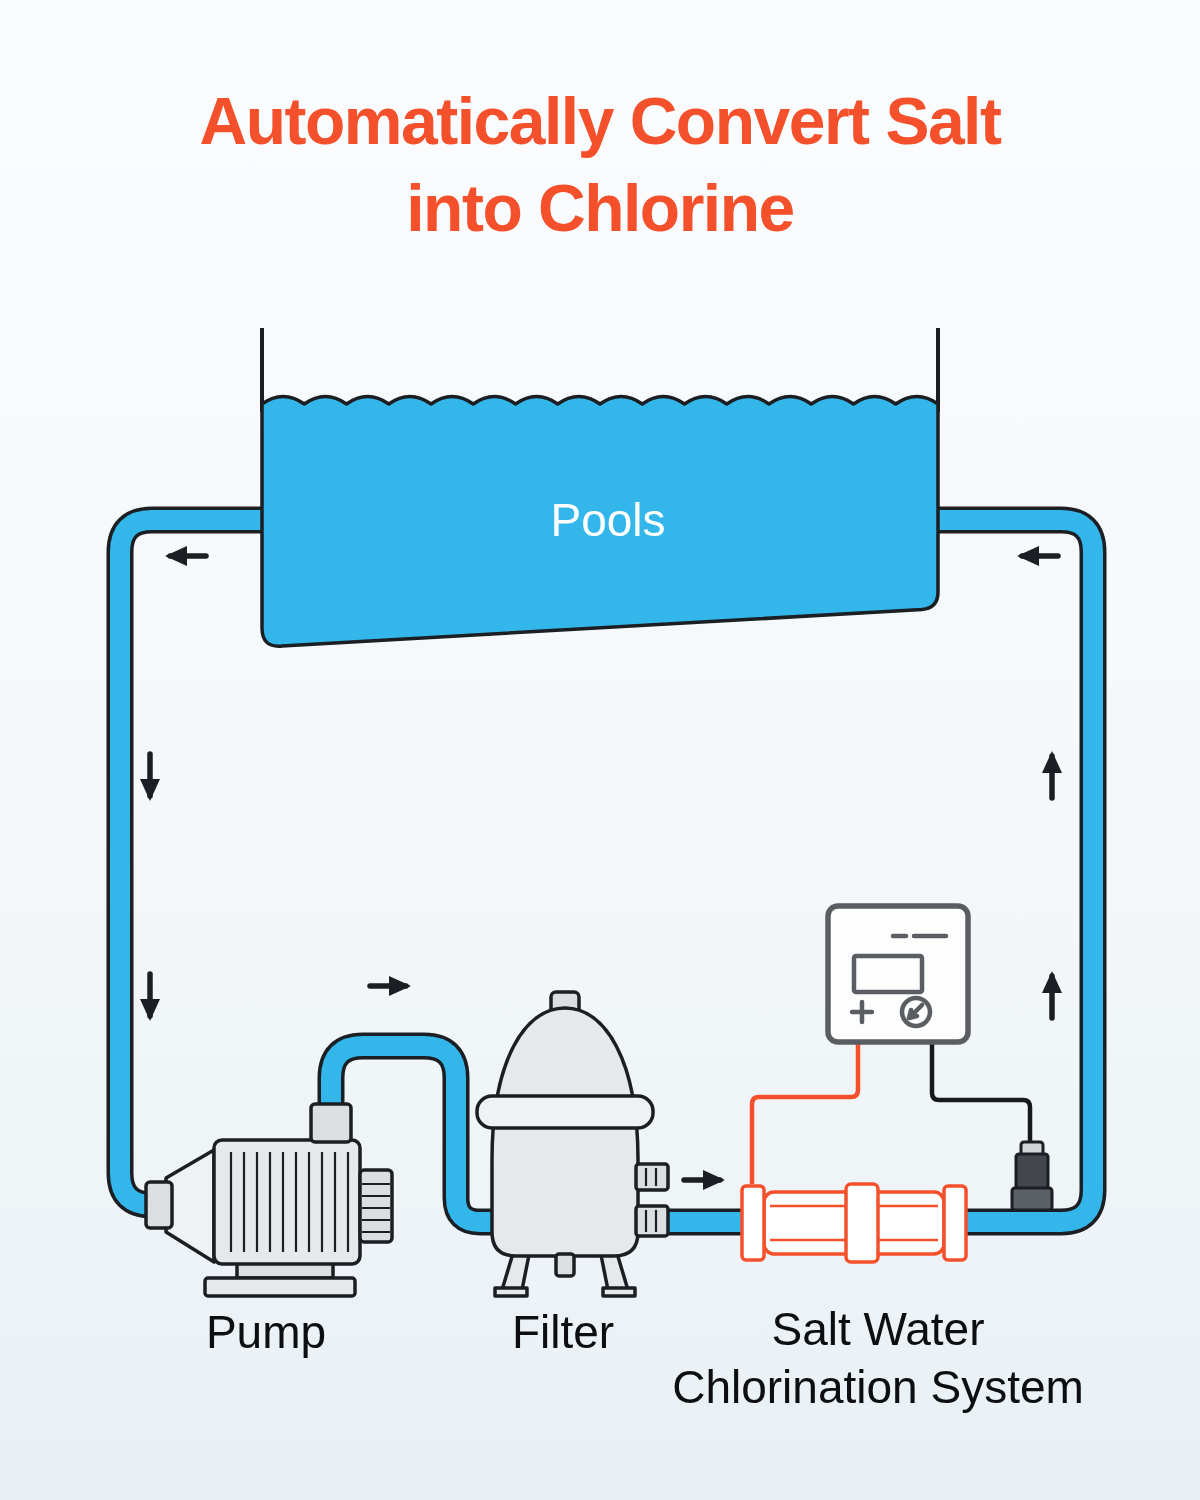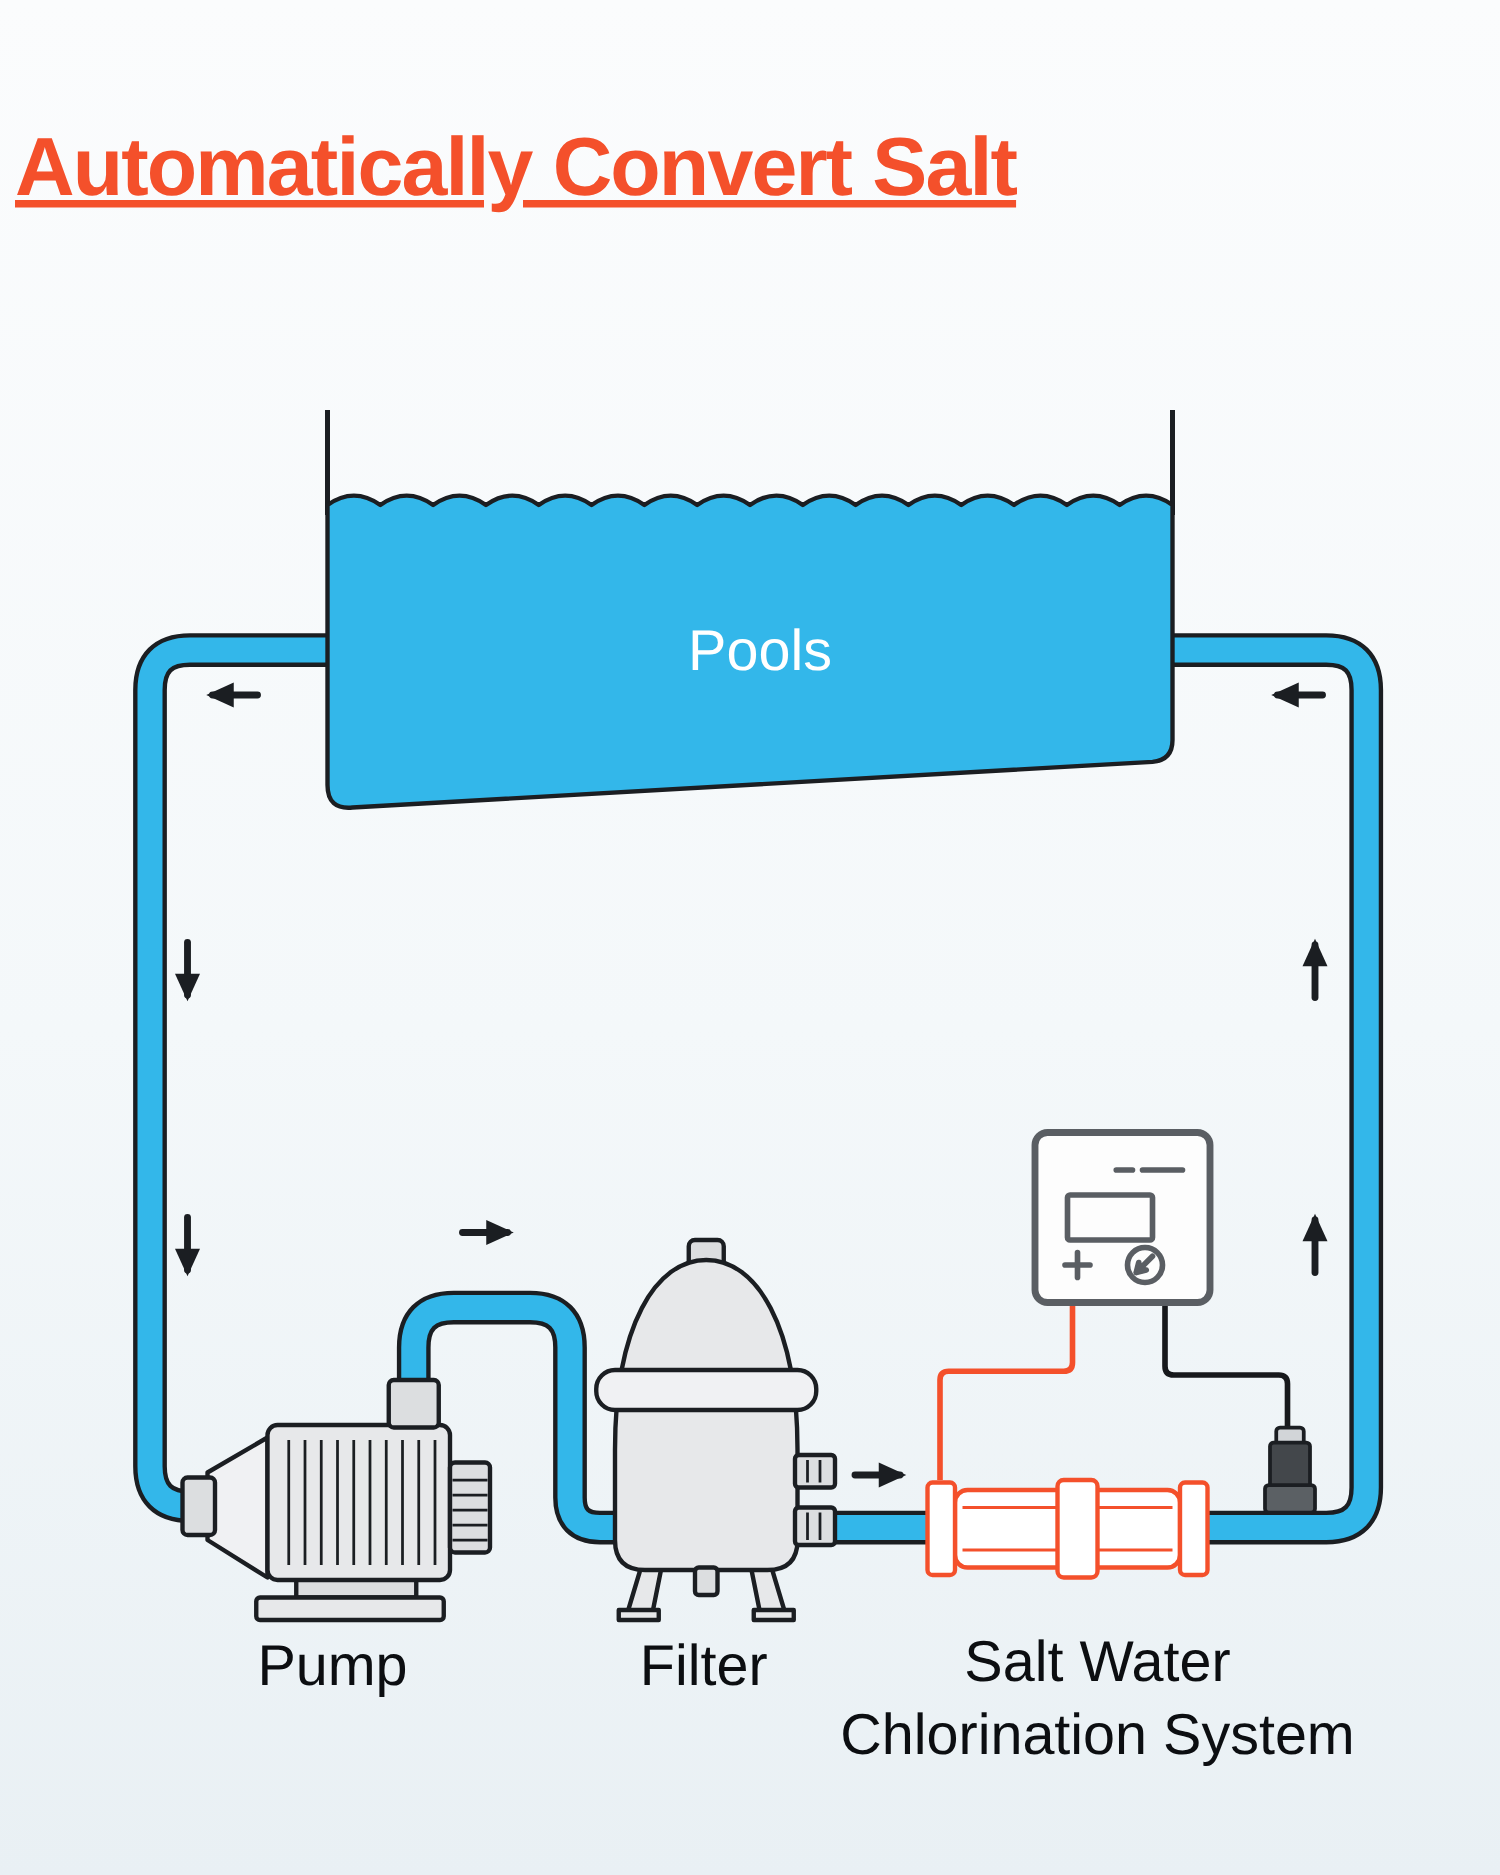--- a/index.html
+++ b/index.html
@@ -5,25 +5,24 @@
   html,body{margin:0;padding:0;}
   .page{
     position:relative;
     width:1200px;height:1500px;
     overflow:hidden;
     background:linear-gradient(180deg,#FBFCFD 0%,#F4F8FA 55%,#E9F0F4 100%);
     font-family:"Liberation Sans",sans-serif;
   }
   .page-title{
     position:absolute;top:78px;left:0;right:0;
-    margin:12px;text-align:left;
+    margin:0;text-align:center;
     font:800 66px/1.32 "Liberation Sans",sans-serif;
     letter-spacing:-1.5px;
     color:var(--accent_orange,#F4502B);
-    text-decoration:underline;
   }
   .page-title span{display:block;}
   .diagram{position:absolute;left:0;top:0;width:1200px;height:1500px;}
 
   .pipe-casing{fill:none;stroke:var(--outline_dark,#1B1E22);stroke-width:27;stroke-linejoin:round;}
   .pipe-core{fill:none;stroke:var(--water_blue,#33B7EA);stroke-width:20;stroke-linejoin:round;}
 
   .pool-shape{fill:var(--water_blue,#33B7EA);stroke:var(--outline_dark,#1B1E22);stroke-width:3.5;stroke-linejoin:round;}
   .pool-wall{stroke:var(--outline_dark,#1B1E22);stroke-width:4;}
 
@@ -50,20 +49,21 @@
   .lbl{font-family:"Liberation Sans",sans-serif;font-size:46px;font-weight:500;fill:#0C0E11;text-anchor:middle;}
   .pool-lbl{font-family:"Liberation Sans",sans-serif;font-size:46px;font-weight:500;fill:#FFFFFF;text-anchor:middle;}
 </style>
 </head>
 <body>
 
 <div class="page">
 
   <h1 class="page-title">
     <span>Automatically Convert Salt</span>
+    <span>into Chlorine</span>
   </h1>
 
   <svg class="diagram" viewBox="0 0 1200 1500">
     <defs>
       <marker id="arrowhead" markerUnits="userSpaceOnUse" markerWidth="30" markerHeight="30" refX="18" refY="11" orient="auto">
         <path d="M1 1 L23 11 L1 21 Z" fill="#1B1E22"></path>
       </marker>
     </defs>
 
     <g>

